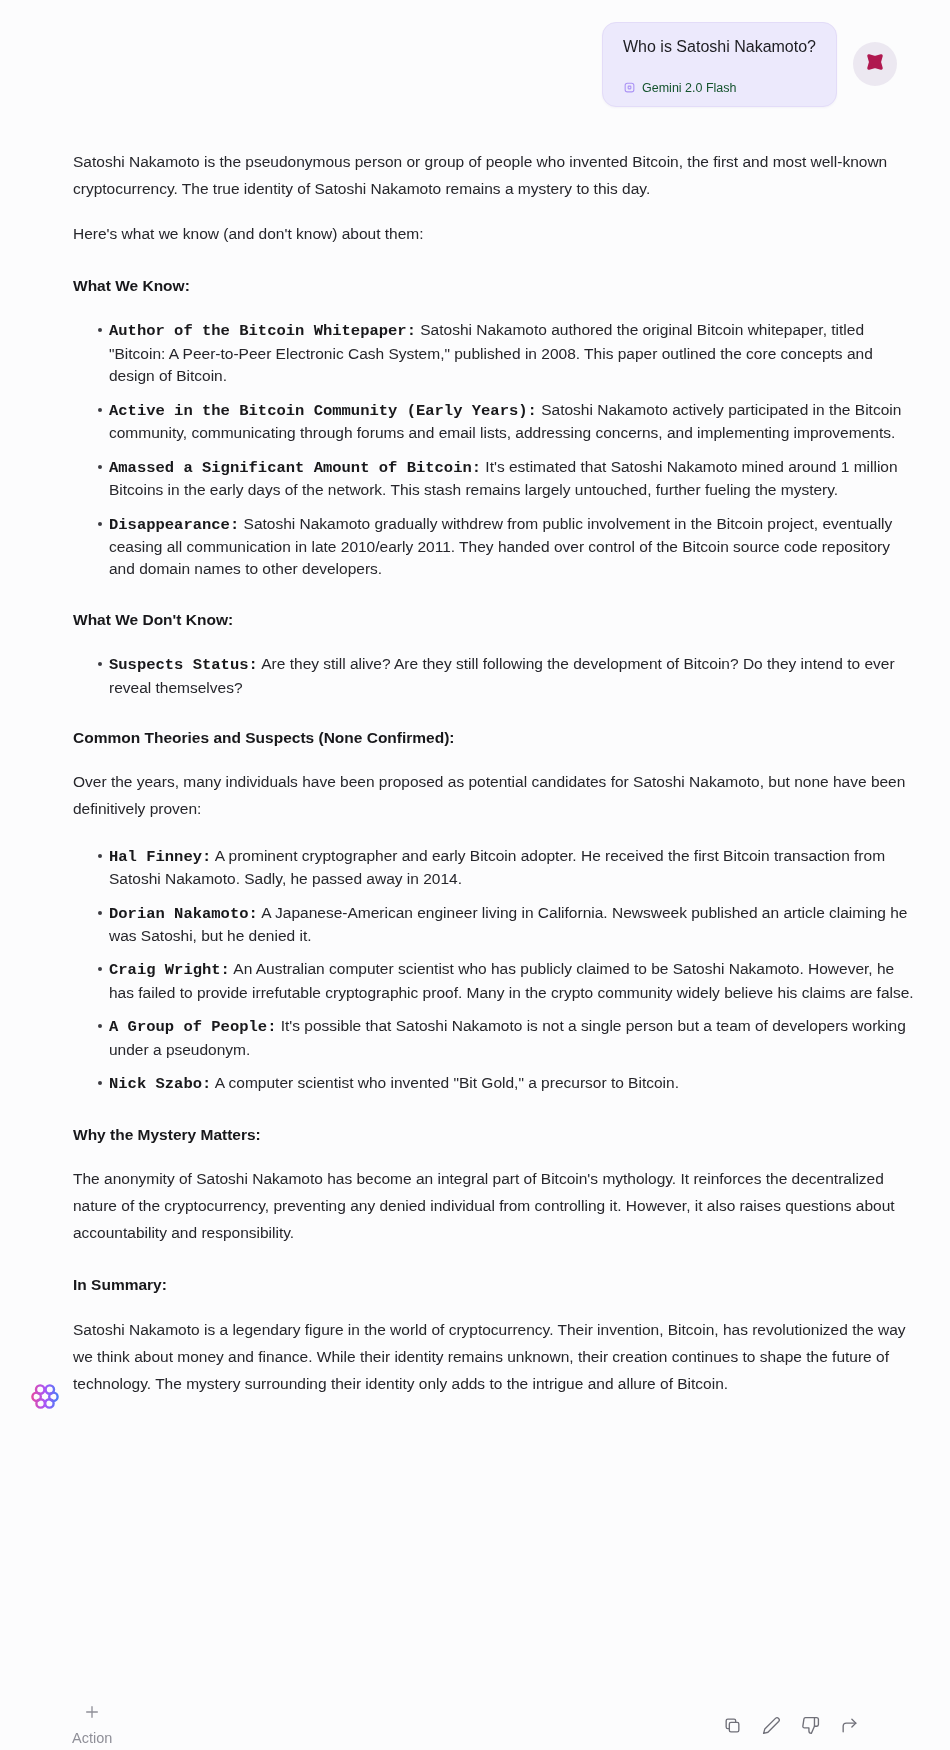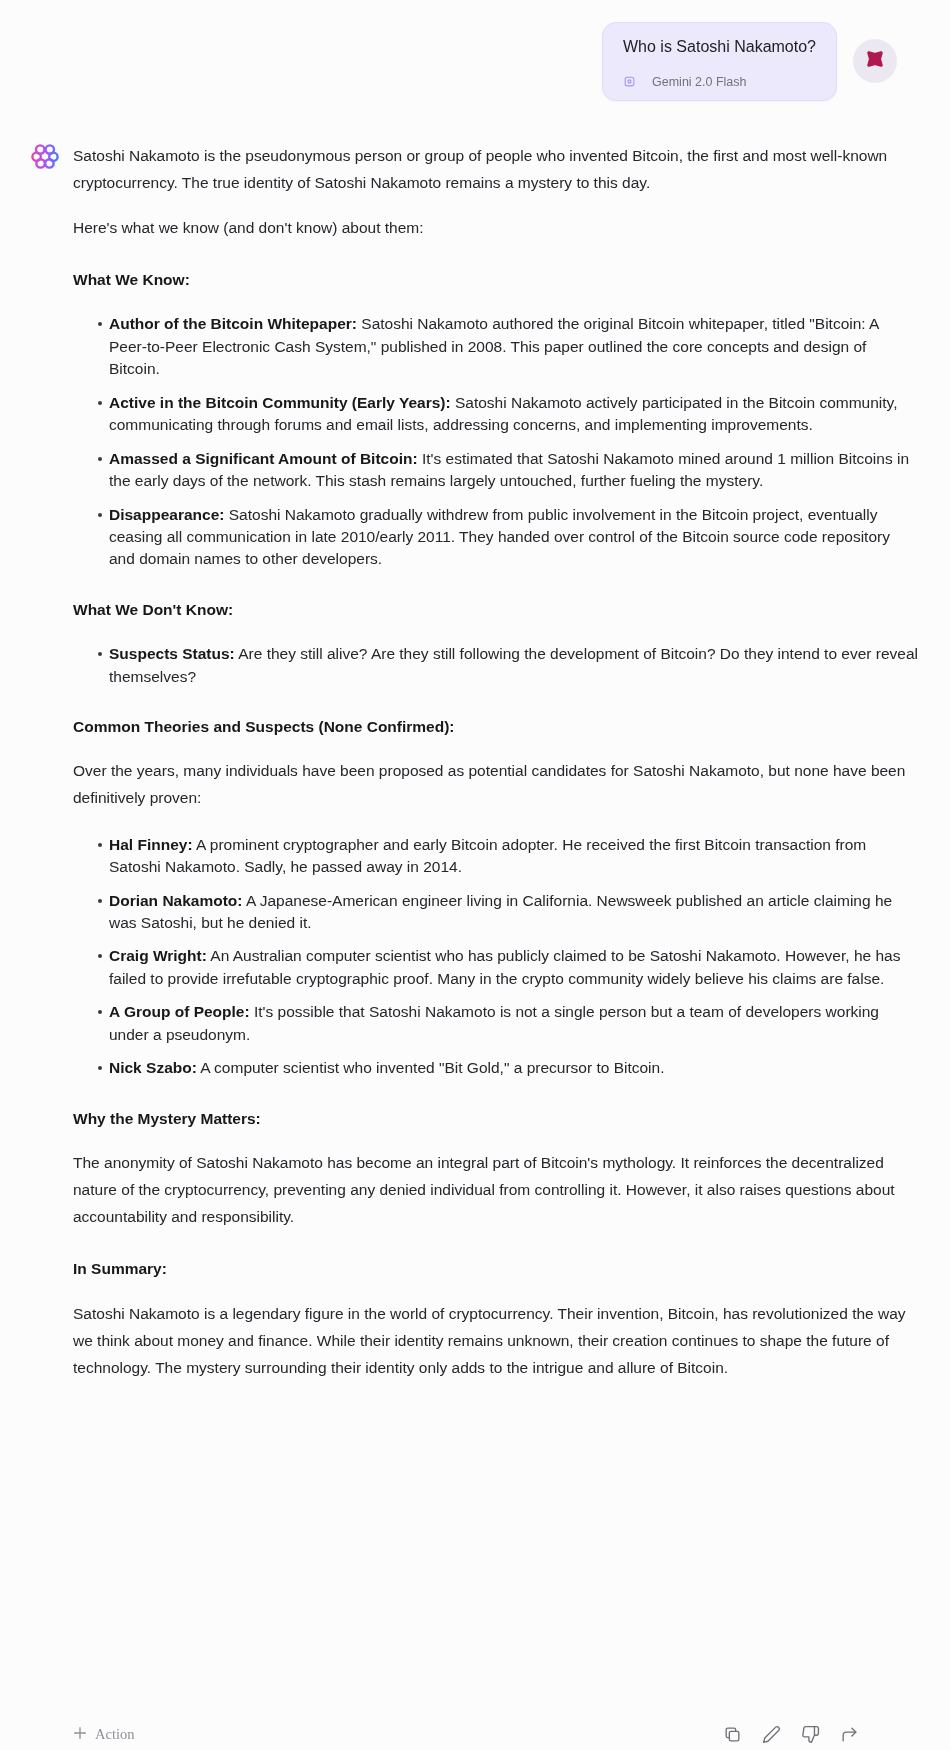--- a/index.html
+++ b/index.html
@@ -20,63 +20,63 @@
   .bubble {
     background:#ece9fc;
     border:1px solid #e3dcf8;
     border-radius:14px;
     padding:13px 20px 11px 20px;
     box-shadow:0 1px 2px rgba(80,60,160,0.05);
     max-width:560px;
   }
   .bubble-text { font-size:16px; color:#1d1d22; line-height:1.35; }
   .model-row {
-    display:flex; align-items:center; gap:16px;
-    margin-top:17px; color:#737373; font-size:12.5px;
+    display:flex; align-items:center; gap:6px;
+    margin-top:23px; color:#14532d; font-size:12.5px;
   }
   .model-row svg { display:block; }
   .avatar {
     width:44px; height:44px; border-radius:50%;
     background:#ece8f1;
     display:flex; align-items:center; justify-content:center;
     flex:0 0 auto;
   }
 
   
   .assistant-row {
-    display:flex; align-items:flex-start; gap:13px;
+    display:flex; align-items:flex-end; gap:13px;
     padding:0 30px; margin-top:38px;
   }
   .ai-icon { flex:0 0 30px; margin-top:2px; }
   .content { flex:1 1 auto; max-width:850px; font-size:15.5px; }
 
   .md-p { line-height:1.75; margin:18px 0; }
   .md-p:first-child { margin-top:3px; }
   .md-h { font-weight:700; color:#18181b; line-height:1.5; margin:27px 0 19px; }
   .md-ul { list-style:none; margin:22px 0 26px; }
   .md-li {
     position:relative; padding-left:36px; margin:11px 0;
     line-height:1.45;
   }
   .md-li::before {
     content:""; position:absolute; left:25px; top:9px;
     width:4px; height:4px; border-radius:50%; background:#3b3b41;
   }
-  .md-li strong { font-weight:700; color:#18181b; }
+  .md-li strong { font-weight:700; color:#18181b;font-family:Liberation Mono, monospace; }
 
   
   .footer {
     position:absolute; left:0; right:0; bottom:-6px;
     display:flex; justify-content:space-between; align-items:center;
     padding:0 88px 10px 72px;
   }
   .action-btn {
     display:flex; align-items:center; gap:7px;
     background:none; border:none; cursor:pointer;
-    color:#8f8f98; font-size:14.5px; font-family:Liberation Serif, serif;
+    color:#8f8f98; font-size:14.5px; font-family:Liberation Sans, sans-serif;flex-direction:column;
   }
   .icon-group { display:flex; align-items:center; gap:16px; }
   .icon-btn {
     background:none; border:none; cursor:pointer; padding:2px;
     color:#6f6f78; display:flex; align-items:center;
   }
   .icon-btn svg { display:block; }
 </style>
 </head>
 <body>

